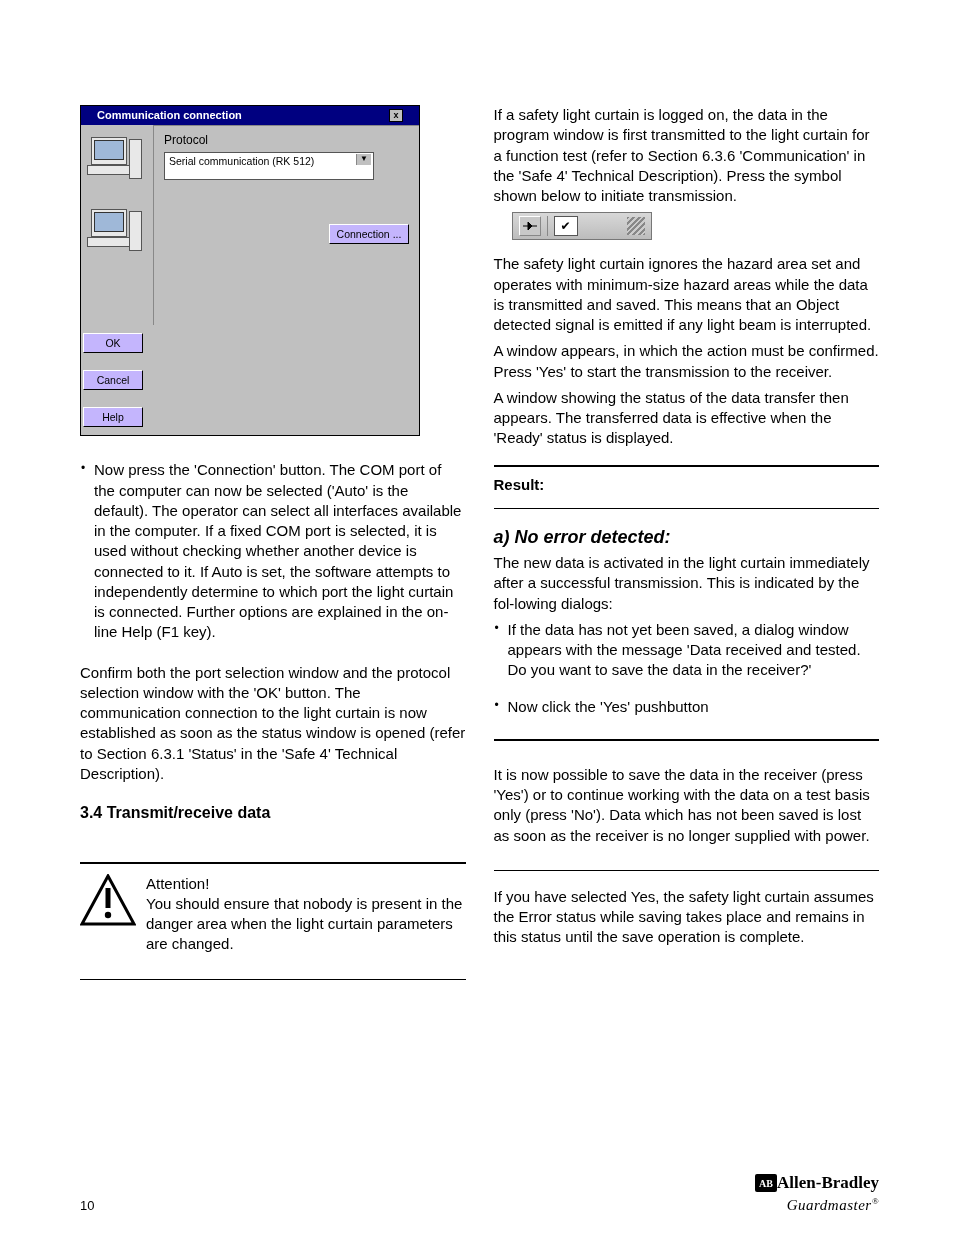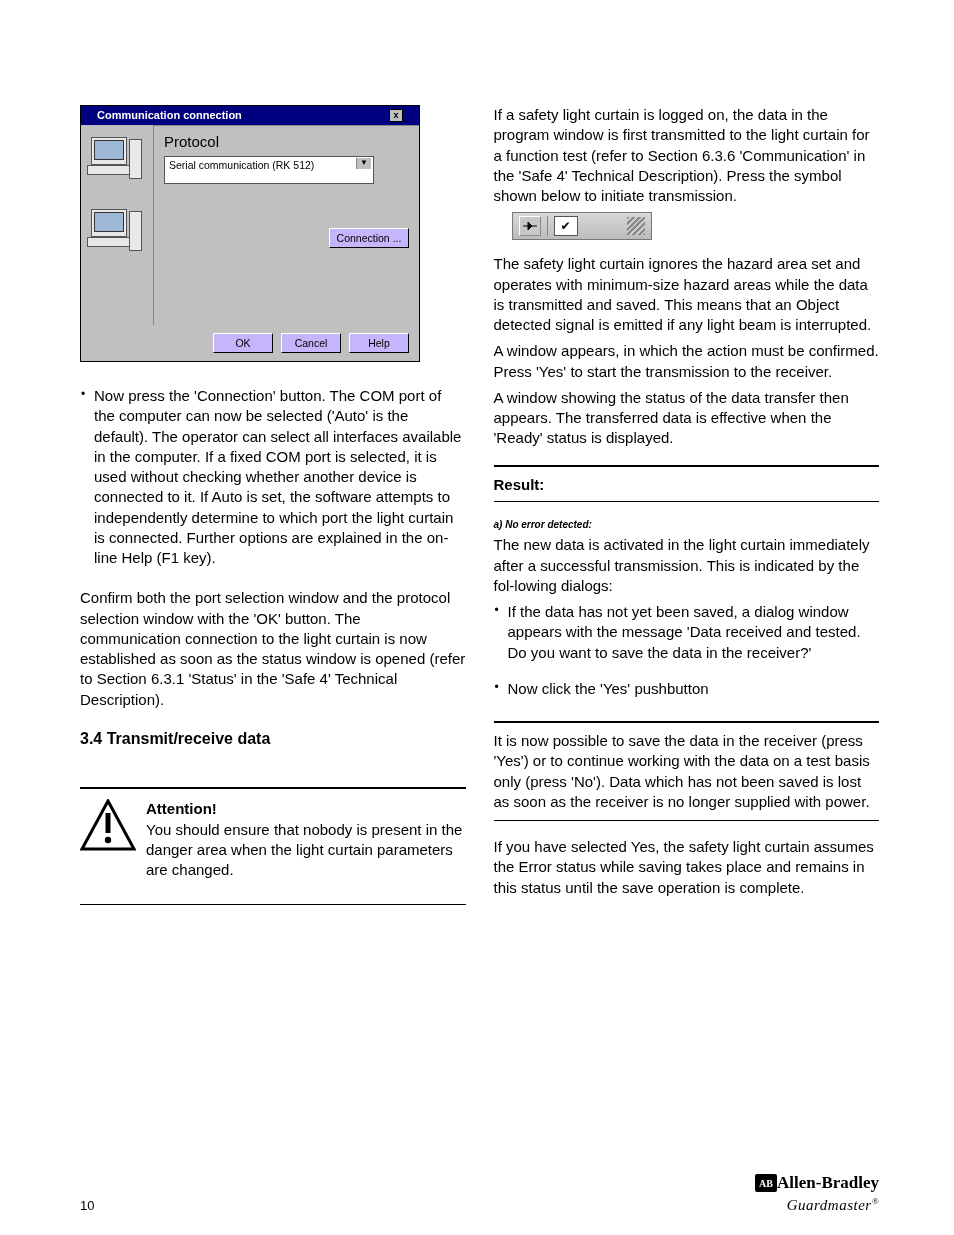--- a/index.html
+++ b/index.html
@@ -71,21 +71,21 @@
   .dlg-right {
     flex:1;
     border-left:1px solid #888;
     border-top:1px solid #888;
     padding:4px 10px 8px 10px;
     display:flex; flex-direction:column;
     position:relative;
     min-height:200px;
   }
   .dlg-grouplabel {
-    font-size:15px; margin:2px 0 4px 0;
+    font-size:12px; margin:2px 0 4px 0;
   }
   .dlg-select {
     background:#fff; border:1px solid #555;
     font-size:10.5px; padding:1px 18px 1px 4px;
     position:relative; width:210px; height:28px;
   }
   .dlg-select::after {
     content:"▼"; position:absolute; right:2px; top:1px;
     font-size:8px; background:#c0c0c0;
     width:14px; text-align:center;
@@ -97,37 +97,38 @@
     width:80px;
   }
   .win-btn {
     background:#c4b5fd;
     border:1px solid #000;
     border-top-color:#fff; border-left-color:#fff;
     font-size:10.5px; text-align:center;
     padding:2px 0;
   }
   .dlg-buttons {
-    display:flex; gap:8px; justify-content:flex-end;
+    display:flex; gap:17px; justify-content:flex-end;
     padding:8px 10px 8px 2px;
+    flex-direction:column;
   }
   .dlg-buttons .win-btn { width:60px; }
 
   
   p { margin-bottom: 10px; font-size:15px; }
   .bullet-row { display:flex; gap:8px; margin-bottom:10px; }
   .bullet-dot { width:6px; flex:none; text-align:center; }
   .h-sect { font-size:16px; font-weight:bold; margin:18px 0 10px 0; }
   .hr-top { border:none; border-top:2px solid #000; margin:4px 0 2px 0; }
   .hr-bot { border:none; border-top:1px solid #000; margin:2px 0 6px 0; }
   .rulepair { margin:16px 0; }
 
   
   .warn-block { margin-top:38px; }
-  .warn-title { font-size:15px; font-weight:bold; }
+  .warn-title { font-size:15px; font-weight:normal; }
   .warn-body { display:flex; gap:10px; margin:6px 0; padding:4px 0 8px 0; }
   .warn-icon {
     width:56px; height:52px; flex:none;
   }
   .warn-icon svg { width:56px; height:52px; }
 
   
   .mini-toolbar {
     width:140px; height:28px;
     border:1px solid #777;
@@ -146,21 +147,21 @@
     width:24px; height:20px; background:#fff; border:1px solid #555;
     display:flex; align-items:center; justify-content:center;
     font-size:12px;
   }
   .mini-stripes {
     margin-left:auto; width:18px; height:18px;
     background:repeating-linear-gradient(135deg,#888 0 2px,#ccc 2px 4px);
   }
 
   
-  .step-title { font-style:italic; font-weight:bold; font-size:10px; margin:4px 0 4px 0; }
+  .step-title { font-style:italic; font-weight:bold; font-size:18px; margin:4px 0 4px 0; }
   .tight p { margin-bottom:6px; }
   .result-label { font-weight:bold; }
 
   
   .footer {
     position:absolute; left:0; bottom:20px; width:100%;
     display:flex; align-items:flex-end; justify-content:space-between;
     padding:0 75px 0 80px;
   }
   .page-num { font-size:13px; }
@@ -263,41 +264,41 @@
       <div class="mini-check">✔</div>
       <div class="mini-stripes"></div>
     </div>
 
     <p>The safety light curtain ignores the hazard area set and operates with minimum-size hazard areas while the data is transmitted and saved. This means that an Object detected signal is emitted if any light beam is interrupted.</p>
     <p>A window appears, in which the action must be confirmed. Press 'Yes' to start the transmission to the receiver.</p>
     <p>A window showing the status of the data transfer then appears. The transferred data is effective when the 'Ready' status is displayed.</p>
 
     <div class="rulepair">
       <hr class="hr-top">
-      <p style="margin:8px 0 6px 0;">
+      <p style="margin:8px 0 13px 0;">
         <span class="result-label">Result:</span>
       </p>
       <hr class="hr-bot">
     </div>
 
     <div class="step-title">a) No error detected:</div>
     <p>The new data is activated in the light curtain immediately after a successful transmission. This is indicated by the fol-lowing dialogs:</p>
 
     <div class="bullet-row">
       <div class="bullet-dot">•</div>
       <p>If the data has not yet been saved, a dialog window appears with the message 'Data received and tested. Do you want to save the data in the receiver?'</p>
     </div>
     <div class="bullet-row">
       <div class="bullet-dot">•</div>
       <p>Now click the 'Yes' pushbutton</p>
     </div>
 
     <div class="rulepair">
       <hr class="hr-top">
-      <p style="margin:8px 0;">It is now possible to save the data in the receiver (press 'Yes') or to continue working with the data on a test basis only (press 'No'). Data which has not been saved is lost as soon as the receiver is no longer supplied with power.</p>
+      <p style="margin:24px 0;">It is now possible to save the data in the receiver (press 'Yes') or to continue working with the data on a test basis only (press 'No'). Data which has not been saved is lost as soon as the receiver is no longer supplied with power.</p>
       <hr class="hr-bot">
     </div>
 
     <p>If you have selected Yes, the safety light curtain assumes the Error status while saving takes place and remains in this status until the save operation is complete.</p>
 
   </div>
 </div>
 
 <div class="footer">
   <div class="page-num">10</div>

